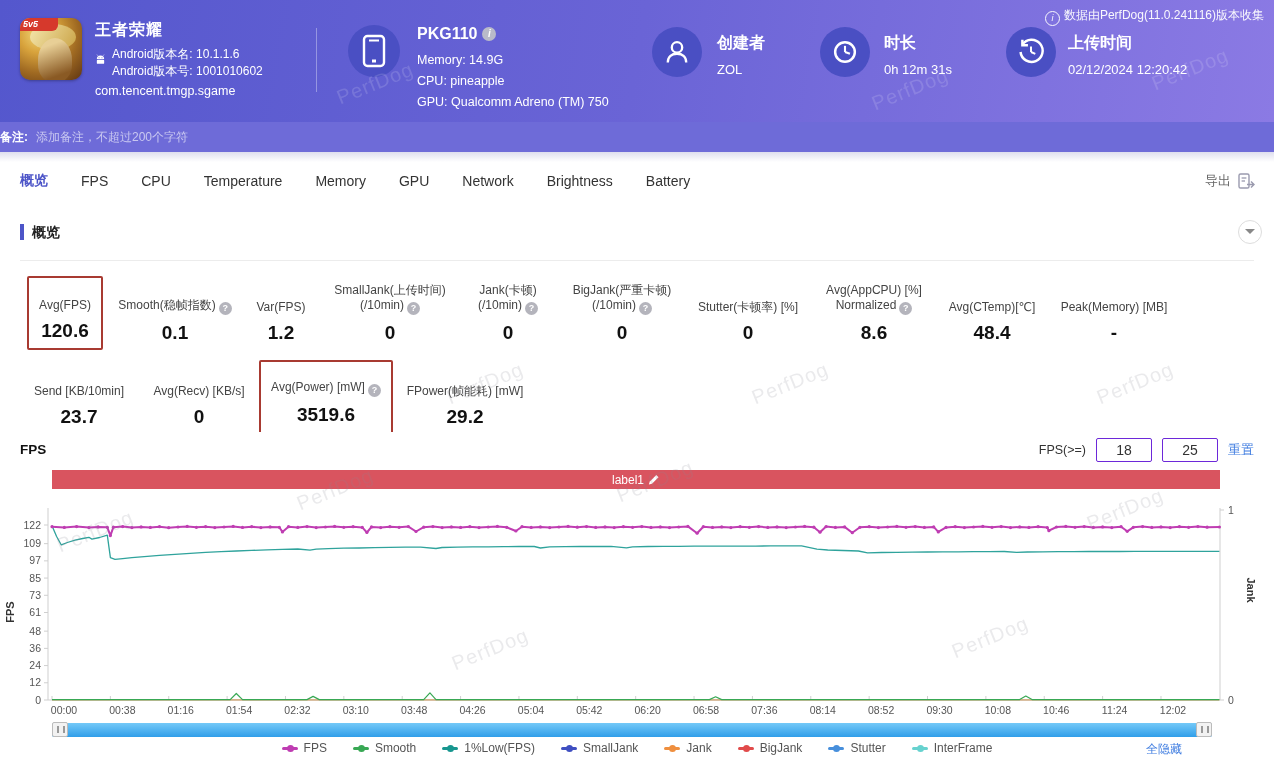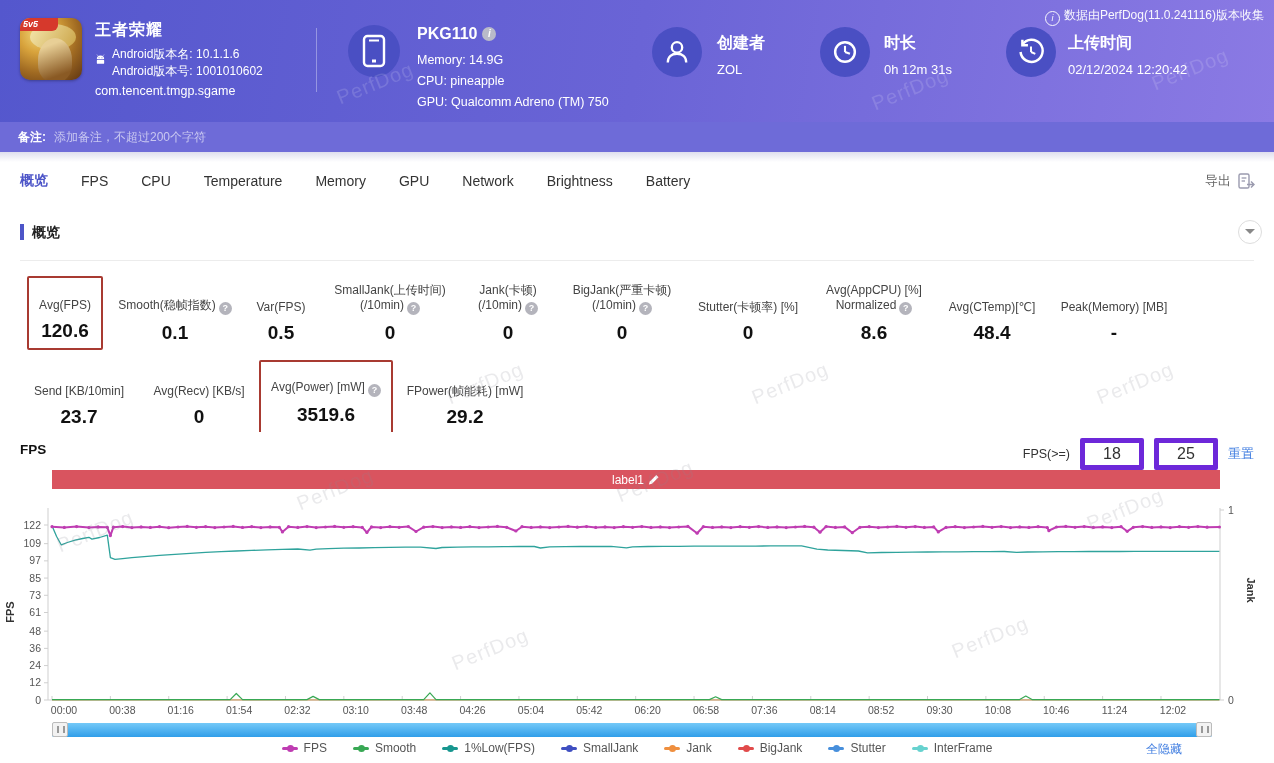--- a/index.html
+++ b/index.html
@@ -33,21 +33,21 @@
   .dev-l2{position:absolute;left:417px;top:74px;font-size:12.5px;}
   .dev-l3{position:absolute;left:417px;top:95px;font-size:12.5px;}
   .meta-label{position:absolute;font-size:16px;font-weight:bold;}
   .meta-value{position:absolute;font-size:13px;}
   .collect{position:absolute;right:10px;top:7px;font-size:12px;color:#fff;opacity:.95;}
   .collect .oinfo{display:inline-block;width:13px;height:13px;border:1px solid #fff;border-radius:50%;
          font-size:9px;line-height:13px;text-align:center;margin-right:4px;vertical-align:-2px;font-style:italic;}
   
   .notebar{position:absolute;left:0;top:122px;width:1274px;height:30px;background:#6e6bd8;
            display:flex;align-items:center;}
-  .notebar .nlab{color:#fff;font-size:12px;font-weight:bold;margin-left:18px;}
+  .notebar .nlab{color:#fff;font-size:12px;font-weight:bold;}
   .notebar input{background:transparent;border:none;outline:none;color:#fff;font-size:12px;width:600px;margin-left:6px;}
   .notebar input::placeholder{color:rgba(255,255,255,.62);}
   
   .tabbar{position:absolute;left:0;top:152px;width:1274px;height:58px;background:#fff;border-bottom:1px solid #efeff4;}
   .tabbar::before{content:'';position:absolute;left:0;top:0;right:0;height:10px;
                   background:linear-gradient(rgba(90,90,170,.20),rgba(90,90,170,0));}
   .tabs{position:absolute;left:20px;top:0;height:58px;display:flex;align-items:center;gap:33px;}
   .tab{font-size:14px;color:#333;cursor:pointer;white-space:nowrap;}
   .tab.active{color:#4d55c8;font-weight:bold;}
   .export{position:absolute;right:18px;top:0;height:58px;display:flex;align-items:center;gap:6px;color:#666;font-size:13px;cursor:pointer;}
@@ -67,22 +67,22 @@
   .mlines{min-height:32px;display:flex;flex-direction:column;justify-content:flex-end;font-size:12px;color:#444;line-height:15px;}
   .mvalue{font-size:19px;font-weight:bold;color:#111;margin-top:7px;}
   .mbox{display:inline-block;border:2px solid #a83a31;padding:3px 10px 6px;border-radius:2px;}
   .help{display:inline-block;width:13px;height:13px;border-radius:50%;background:#b4b4bc;color:#fff;
         font-size:9px;line-height:13px;text-align:center;font-weight:bold;margin-left:3px;vertical-align:-2px;}
   
   .fps-sec{position:absolute;left:0;top:432px;width:1274px;height:331px;background:#fff;}
   .fps-title{position:absolute;left:20px;top:10px;font-size:13.5px;font-weight:bold;color:#111;}
   .fps-controls{position:absolute;right:20px;top:6px;display:flex;align-items:center;gap:10px;}
   .fps-controls .flab{font-size:12.5px;color:#333;}
-  .fps-controls input{width:50px;height:20px;border:5px solid #6d28d9;border-radius:2px;text-align:center;
-        font-size:16px;color:#333;font-family:inherit;}
+  .fps-controls input{width:50px;height:20px;border:1px solid #6d28d9;border-radius:2px;text-align:center;
+        font-size:14px;color:#333;font-family:inherit;}
   .reset-link{font-size:13px;color:#3e7ce0;cursor:pointer;}
   .label-bar{position:absolute;left:52px;width:1168px;top:38px;height:19px;background:#d9545f;color:#fff;
         display:flex;align-items:center;justify-content:center;font-size:12px;gap:3px;cursor:pointer;}
   #chart{position:absolute;left:0;top:58px;}
   .scrollbar{position:absolute;left:52px;top:291px;width:1160px;height:14px;
         background:linear-gradient(#74c9f8,#309ee9);border-radius:2px;}
   .sb-handle{position:absolute;top:-1px;width:16px;height:15px;background:#f2f2f2;border:1px solid #bbb;
         border-radius:2px;box-sizing:border-box;cursor:ew-resize;}
   .sb-handle span{position:absolute;left:4px;top:3px;width:2px;height:7px;border-left:2px solid #999;border-right:2px solid #999;padding-left:2px;}
   .sb-left{left:0;} .sb-right{right:0;}
@@ -209,21 +209,21 @@
             <div><span>Smooth(稳帧指数)</span><span class="help">?</span></div>
           </div>
           <div class="mvalue">0.1</div>
         </div>
       </div>
       <div class="mcell" style="width: 92px;">
         <div>
           <div class="mlines">
             <div><span>Var(FPS)</span></div>
           </div>
-          <div class="mvalue">0.5</div>
+          <div class="mvalue">1.2</div>
         </div>
       </div>
       <div class="mcell" style="width: 126px;">
         <div>
           <div class="mlines">
             <div><span>SmallJank(上传时间)</span></div>
             <div><span>(/10min)</span><span class="help">?</span></div>
           </div>
           <div class="mvalue">0</div>
         </div>

